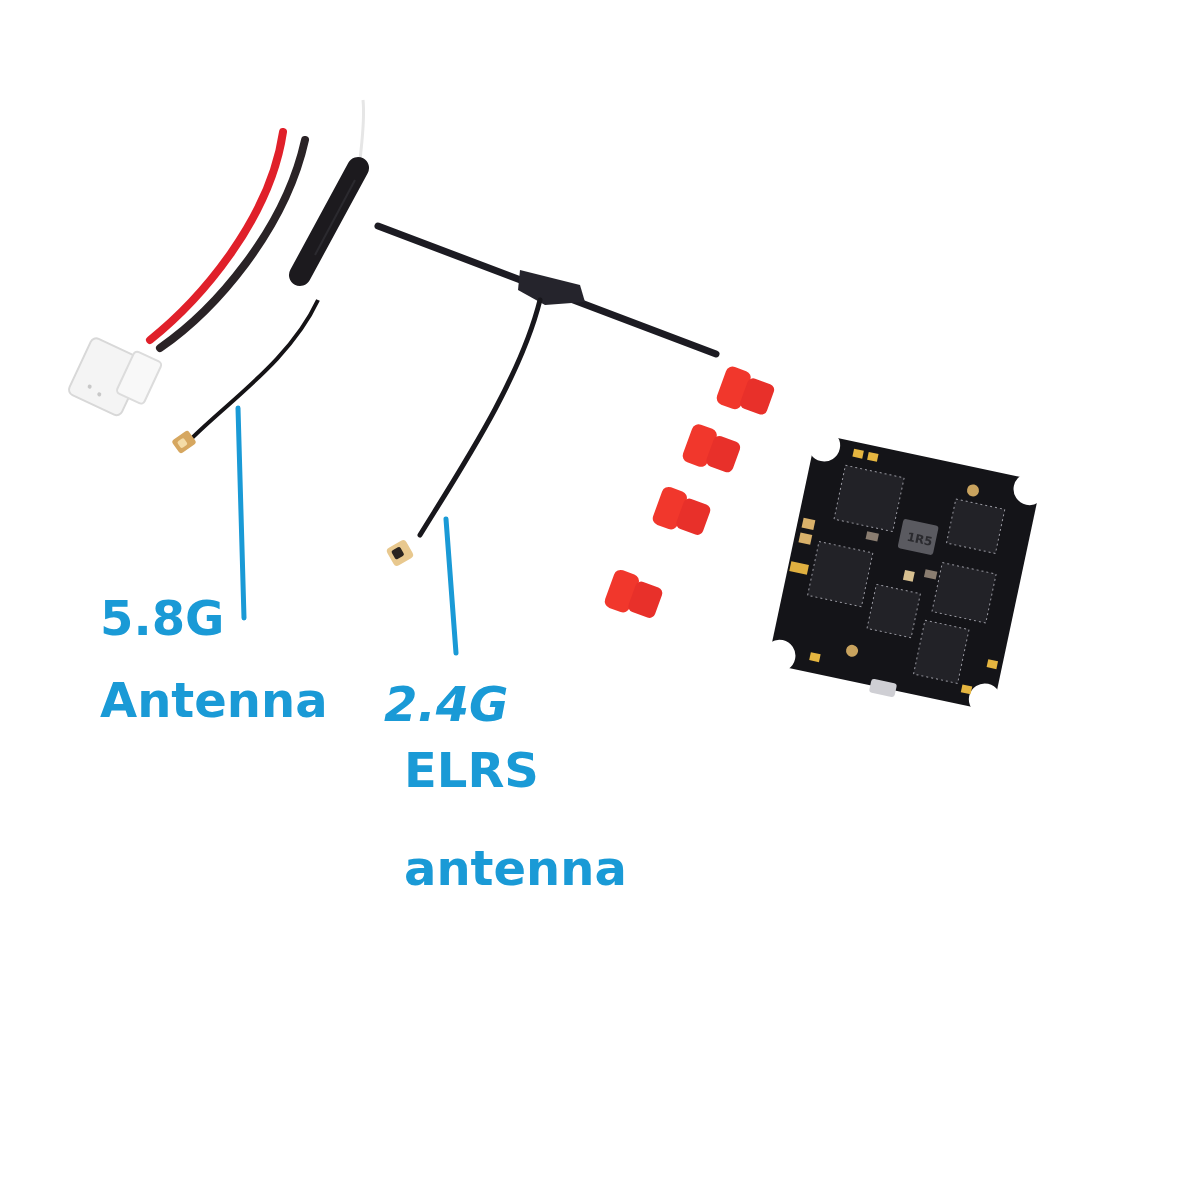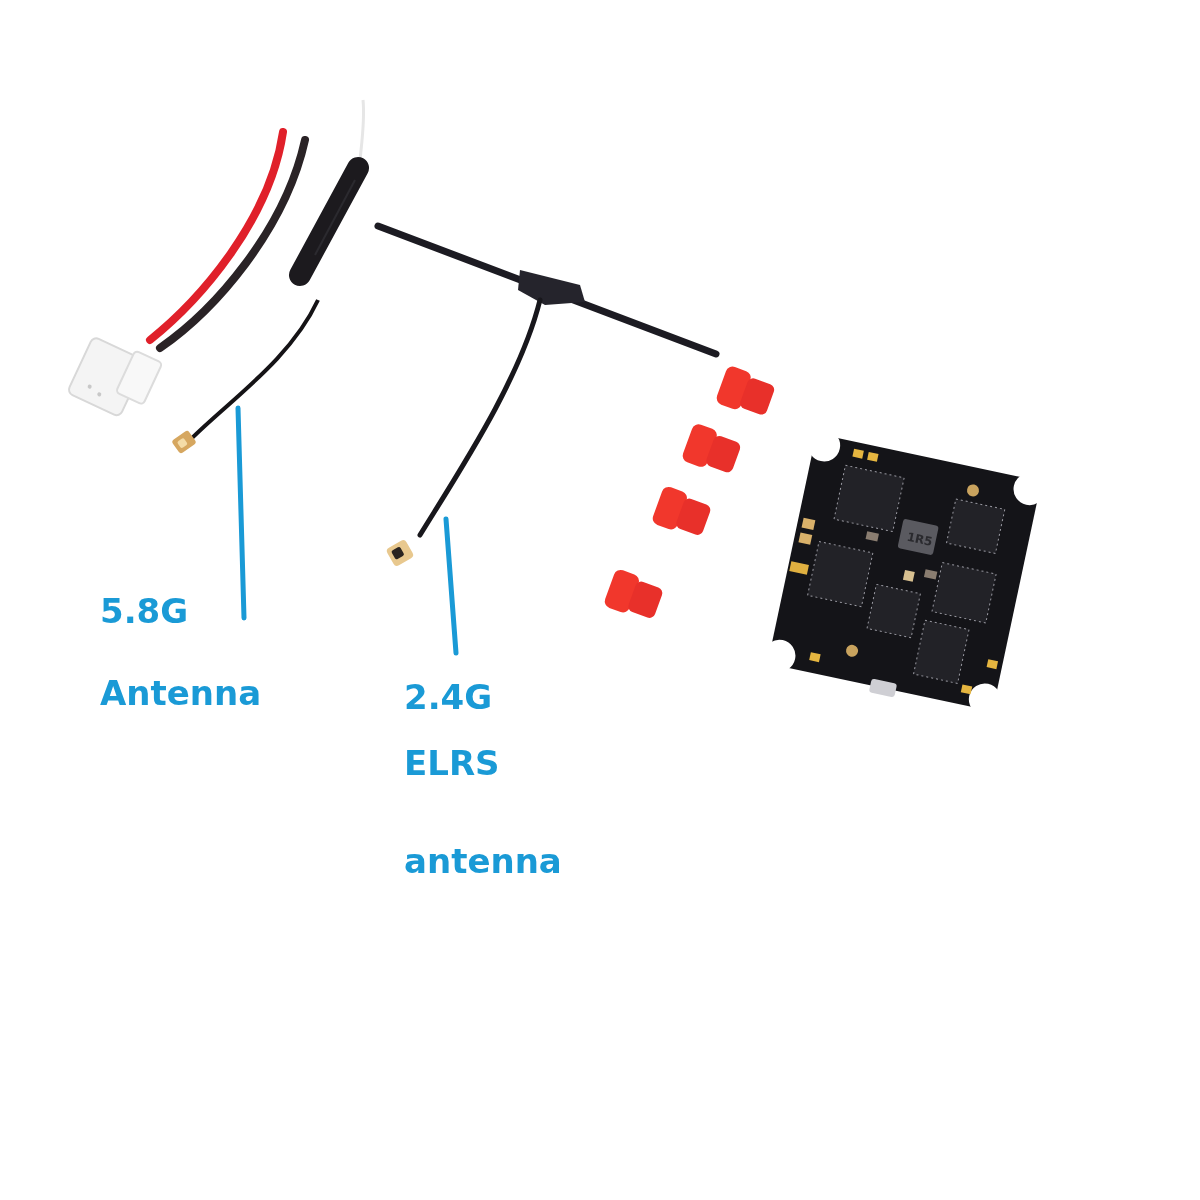--- a/index.html
+++ b/index.html
@@ -1,19 +1,19 @@
 <!DOCTYPE html>
 <html><head>
 <meta charset="utf-8">
 <style>
   html, body { margin:0; padding:0; background:#ffffff; }
   body { width:1200px; height:1200px; position:relative; overflow:hidden; font-family:"DejaVu Sans", sans-serif; }
   .stage { position:absolute; left:0; top:0; width:1200px; height:1200px; }
   .label {
-    position:absolute; color:#1a9ad6; font-weight:bold; font-size:34px;
+    position:absolute; color:#1a9ad6; font-weight:bold; font-size:48px;
     line-height:1; font-family:"DejaVu Sans", sans-serif; letter-spacing:0px;
   }
   svg { position:absolute; left:0; top:0; }
 </style>
 </head>
 <body>
 
 <div class="stage">
 
   <svg width="1200" height="1200" viewBox="0 0 1200 1200">
@@ -107,16 +107,16 @@
       <rect x="895" y="683" width="26" height="14" rx="3" fill="#cfcfd4"></rect>
     </g>
 
     <line x1="238" y1="408" x2="244" y2="618" stroke="#1a9ad6" stroke-width="5" stroke-linecap="round"></line>
     <line x1="446" y1="519" x2="456" y2="653" stroke="#1a9ad6" stroke-width="5" stroke-linecap="round"></line>
   </svg>
 
   <div class="label" style="left:100px; top:594px;">5.8G</div>
   <div class="label" style="left:100px; top:676px;">Antenna</div>
 
-  <div class="label" style="left:404px; top:680px;">2.4G</div>
+  <div class="label" style="left:384px; top:680px;font-style:italic;">2.4G</div>
   <div class="label" style="left:404px; top:746px;">ELRS</div>
   <div class="label" style="left:404px; top:844px;">antenna</div>
 </div>
 
 </body></html>

